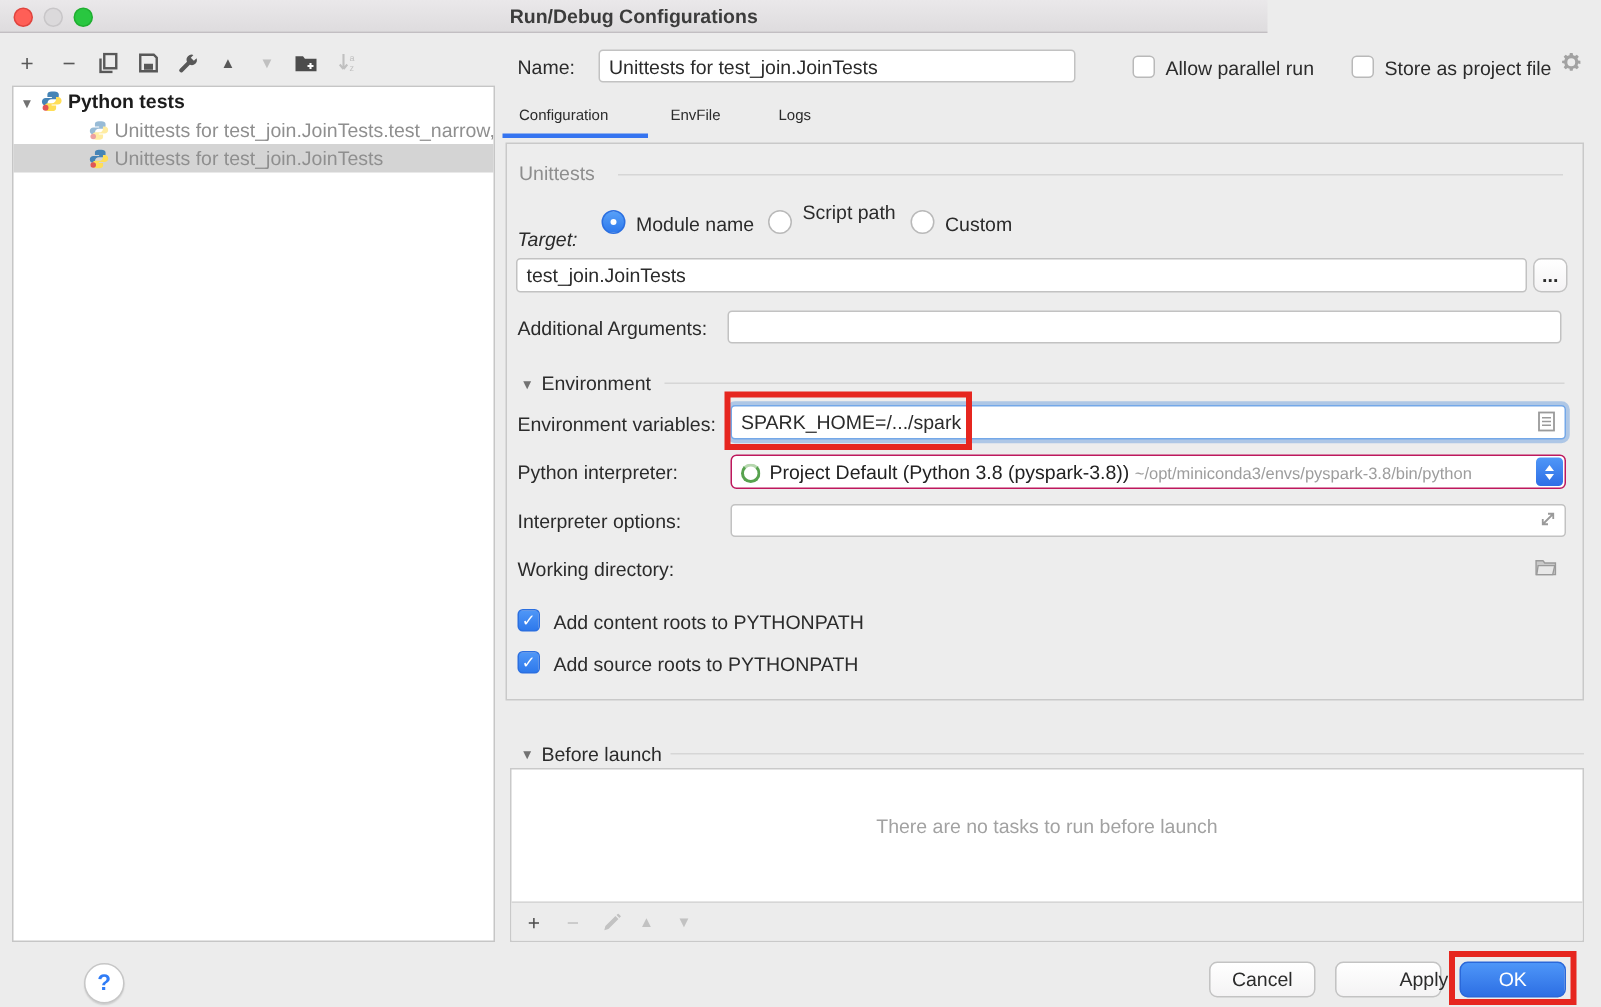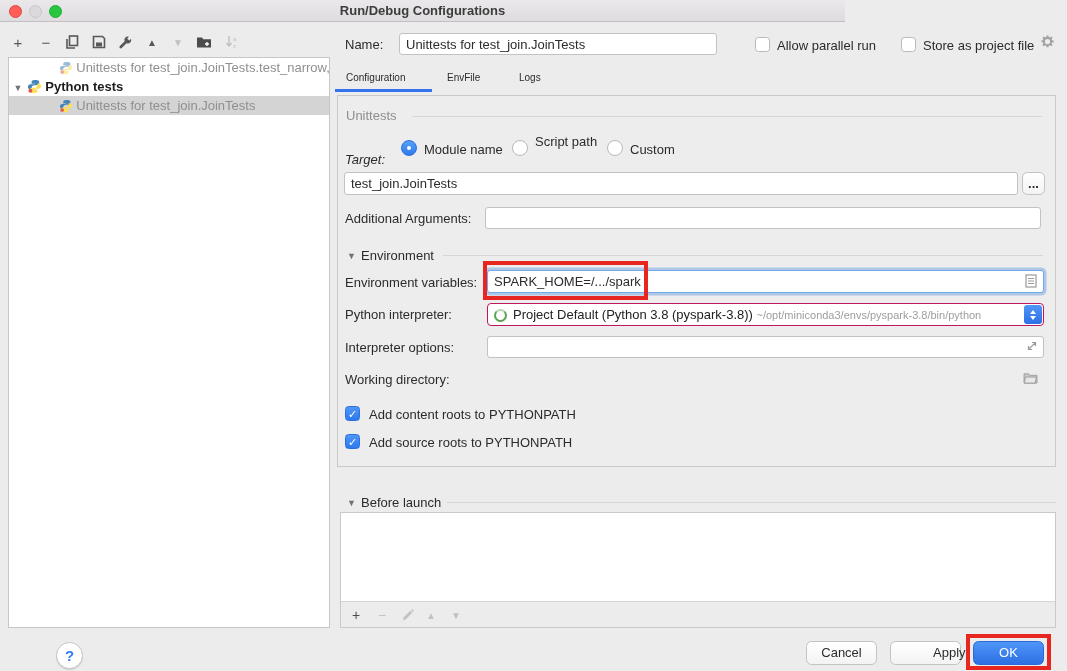--- a/index.html
+++ b/index.html
@@ -136,40 +136,40 @@
   <div class="ticon disabled" style="left:223px;">
     <svg width="14" height="14" viewBox="0 0 14 14">
         <path d="M4 1 v10 M4 11 l-2.5-3 M4 11 l2.5-3" stroke="#c0c0c0" stroke-width="1.4" fill="none"></path>
         <text x="8" y="5.5" font-size="6" fill="#c0c0c0">a</text>
         <text x="8" y="12.5" font-size="6" fill="#c0c0c0">z</text>
       </svg>
   </div>
 
   <div class="tree">
     <div class="trow">
+      <span style="margin-left:4px" class="twist">▼</span>
+      <span class="ic">
+        <svg width="15" height="15" viewBox="0 0 16 16">
+            <path fill="#4584b6" d="M7.9 1c-1.9 0-3 .8-3 2.1V5h3.2v.7H3.7C2.2 5.7 1 6.8 1 8.4s1.2 2.7 2.7 2.7H5V9.2c0-1.5 1.3-2.6 2.8-2.6h2.9c1.2 0 2.3-.9 2.3-2.1V3.1C13 1.8 11.6 1 9.9 1H7.9z"></path>
+            <path fill="#ffde57" d="M8.1 15c1.9 0 3-.8 3-2.1V11H7.9v-.7h4.4c1.5 0 2.7-1.1 2.7-2.7S13.8 4.9 12.3 4.9H11v1.9c0 1.5-1.3 2.6-2.8 2.6H5.3C4.1 9.4 3 10.3 3 11.5v1.4C3 14.2 4.4 15 6.1 15h2z"></path>
+            <circle cx="3.6" cy="12.6" r="2.1" fill="#e05555"></circle>
+          </svg>
+      </span>
+      <span class="tname">Python tests</span>
+    </div>
+    <div class="trow">
       <span style="display:inline-block;width:46px"></span>
       <span class="ic" style="opacity:.55">
         <svg width="14" height="14" viewBox="0 0 16 16">
             <path fill="#4584b6" d="M7.9 1c-1.9 0-3 .8-3 2.1V5h3.2v.7H3.7C2.2 5.7 1 6.8 1 8.4s1.2 2.7 2.7 2.7H5V9.2c0-1.5 1.3-2.6 2.8-2.6h2.9c1.2 0 2.3-.9 2.3-2.1V3.1C13 1.8 11.6 1 9.9 1H7.9z"></path>
             <path fill="#ffde57" d="M8.1 15c1.9 0 3-.8 3-2.1V11H7.9v-.7h4.4c1.5 0 2.7-1.1 2.7-2.7S13.8 4.9 12.3 4.9H11v1.9c0 1.5-1.3 2.6-2.8 2.6H5.3C4.1 9.4 3 10.3 3 11.5v1.4C3 14.2 4.4 15 6.1 15h2z"></path>
             <circle cx="3.6" cy="12.6" r="2.1" fill="#e05555"></circle>
           </svg>
       </span>
       <span class="tsub">Unittests for test_join.JoinTests.test_narrow,</span>
-    </div>
-    <div class="trow">
-      <span style="margin-left:4px" class="twist">▼</span>
-      <span class="ic">
-        <svg width="15" height="15" viewBox="0 0 16 16">
-            <path fill="#4584b6" d="M7.9 1c-1.9 0-3 .8-3 2.1V5h3.2v.7H3.7C2.2 5.7 1 6.8 1 8.4s1.2 2.7 2.7 2.7H5V9.2c0-1.5 1.3-2.6 2.8-2.6h2.9c1.2 0 2.3-.9 2.3-2.1V3.1C13 1.8 11.6 1 9.9 1H7.9z"></path>
-            <path fill="#ffde57" d="M8.1 15c1.9 0 3-.8 3-2.1V11H7.9v-.7h4.4c1.5 0 2.7-1.1 2.7-2.7S13.8 4.9 12.3 4.9H11v1.9c0 1.5-1.3 2.6-2.8 2.6H5.3C4.1 9.4 3 10.3 3 11.5v1.4C3 14.2 4.4 15 6.1 15h2z"></path>
-            <circle cx="3.6" cy="12.6" r="2.1" fill="#e05555"></circle>
-          </svg>
-      </span>
-      <span class="tname">Python tests</span>
     </div>
     <div class="trow selected">
       <span style="display:inline-block;width:46px"></span>
       <span class="ic">
         <svg width="14" height="14" viewBox="0 0 16 16">
             <path fill="#4584b6" d="M7.9 1c-1.9 0-3 .8-3 2.1V5h3.2v.7H3.7C2.2 5.7 1 6.8 1 8.4s1.2 2.7 2.7 2.7H5V9.2c0-1.5 1.3-2.6 2.8-2.6h2.9c1.2 0 2.3-.9 2.3-2.1V3.1C13 1.8 11.6 1 9.9 1H7.9z"></path>
             <path fill="#ffde57" d="M8.1 15c1.9 0 3-.8 3-2.1V11H7.9v-.7h4.4c1.5 0 2.7-1.1 2.7-2.7S13.8 4.9 12.3 4.9H11v1.9c0 1.5-1.3 2.6-2.8 2.6H5.3C4.1 9.4 3 10.3 3 11.5v1.4C3 14.2 4.4 15 6.1 15h2z"></path>
             <circle cx="3.6" cy="12.6" r="2.1" fill="#e05555"></circle>
           </svg>
       </span>
@@ -257,20 +257,21 @@
   <span class="cb checked" style="left:345px; top:406px;">✓</span>
   <span class="lbl" style="left:369px; top:407px;">Add content roots to PYTHONPATH</span>
   <span class="cb checked" style="left:345px; top:434px;">✓</span>
   <span class="lbl" style="left:369px; top:435px;">Add source roots to PYTHONPATH</span>
 
   <span class="section-twist" style="left:347px; top:498px;">▼</span>
   <span class="lbl" style="left:361px; top:495px;">Before launch</span>
   <div class="hr" style="left:447px; top:502px; width:609px;"></div>
 
   <div class="bl-box">
+    <div class="empty-msg">There are no tasks to run before launch</div>
     <div class="bl-strip">
       <span class="bl-icon" style="left:6px;">+</span>
       <span class="bl-icon disabled" style="left:32px;">−</span>
       <span class="bl-icon disabled" style="left:57px;">
         <svg width="13" height="13" viewBox="0 0 14 14">
             <path fill="#c2c2c2" d="M2 12 l.8-3 L10 1.8 12.2 4 5 11.2 2 12z M10.8 1 12 0 14 2 12.8 3.2z"></path>
           </svg>
       </span>
       <span class="bl-icon disabled" style="left:81px; font-size:10px;">▲</span>
       <span class="bl-icon disabled" style="left:106px; font-size:10px;">▼</span>

